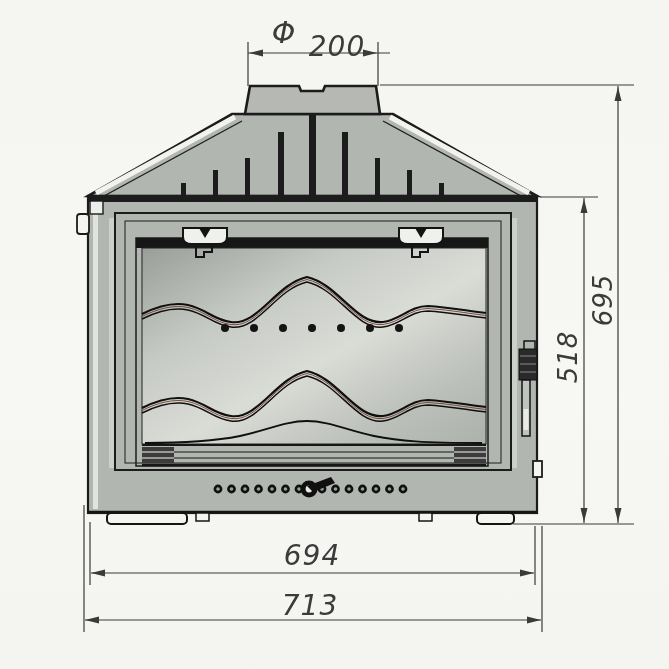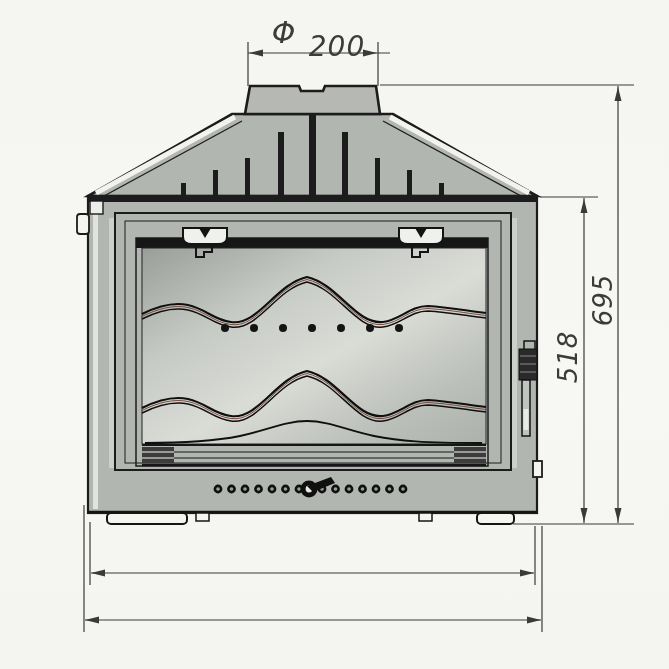--- a/index.html
+++ b/index.html
@@ -230,13 +230,15 @@
         <polygon points="85,620 99,616.5 99,623.5" stroke="none"></polygon>
         <polygon points="541,620 527,616.5 527,623.5" stroke="none"></polygon>
       </g>
     </g>
   </svg>
 
   <span class="dim-label fs-sym" style="left:284px;top:32px;">Φ</span>
   <span class="dim-label fs-h" style="left:337px;top:46px;">200</span>
   <span class="dim-label vertical fs-v" style="left:603px;top:300px;">695</span>
   <span class="dim-label vertical fs-v" style="left:568px;top:357px;">518</span>
+  <span class="dim-label fs-h" style="left:312px;top:555px;">694</span>
+  <span class="dim-label fs-h" style="left:310px;top:605px;">713</span>
 </div>
 
 </body></html>

